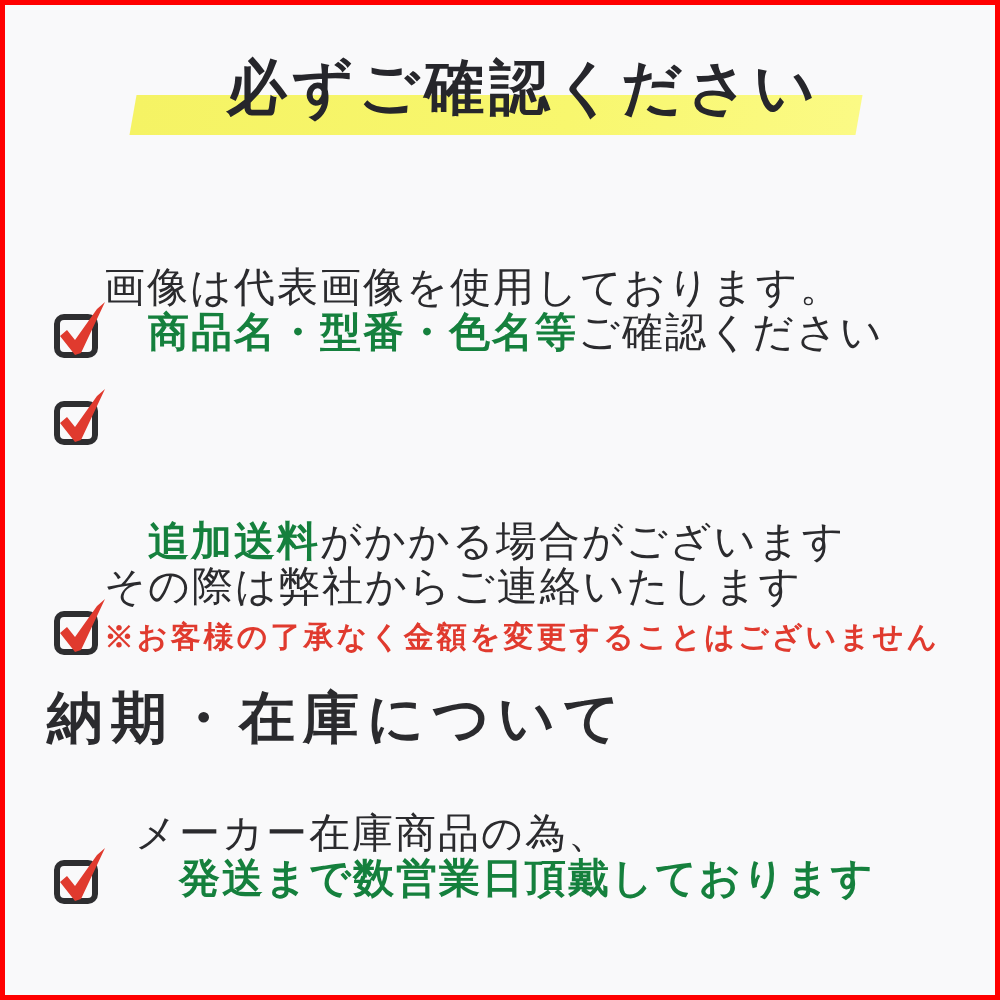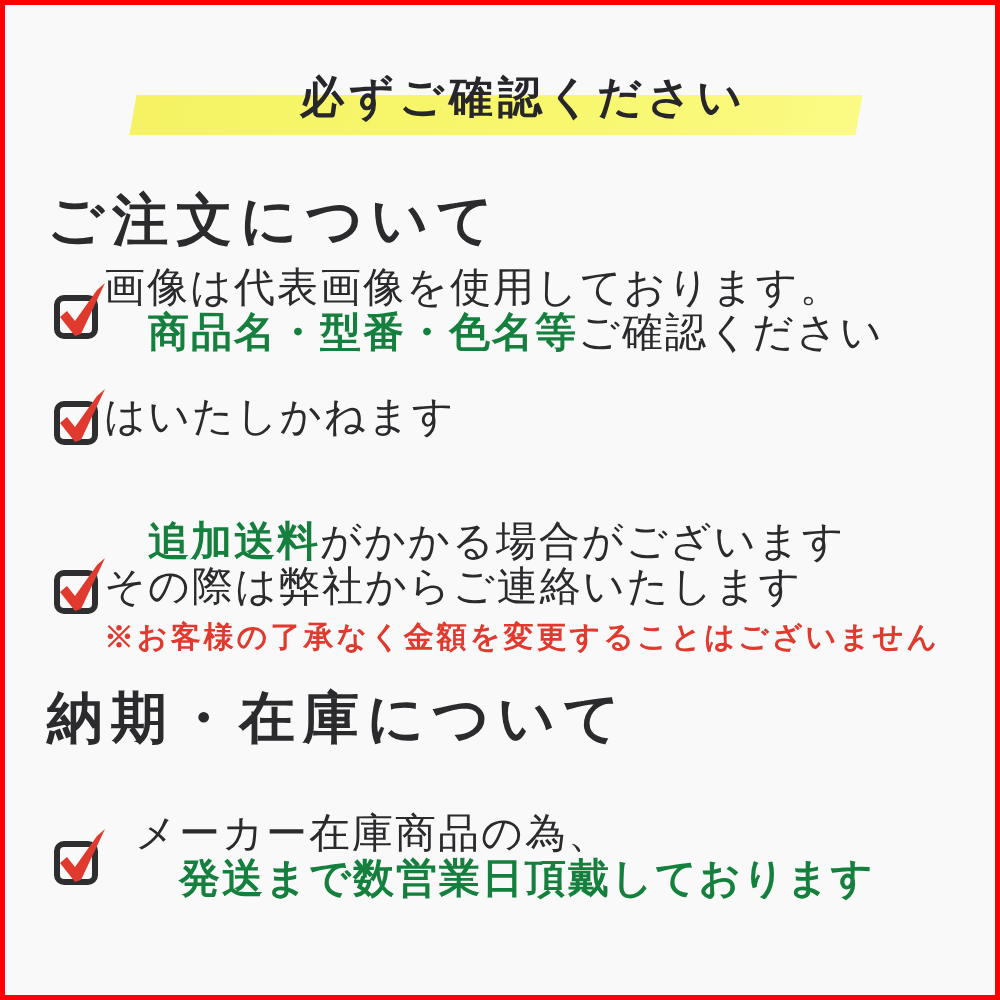--- a/index.html
+++ b/index.html
@@ -24,22 +24,22 @@
     position: absolute;
     left: 128px; top: 56px;
     width: 726px; height: 40px;
     background: linear-gradient(90deg, #f5f364 0%, #f8f76e 60%, #fbfa85 100%);
     transform: skewX(-10deg);
     z-index: 0;
   }
   .title-text {
     position: relative;
     z-index: 1;
-    margin: 10px;
-    font-size: 44px;
+    margin: 0;
+    font-size: 60px;
     line-height: 96px;
     font-weight: 700;
     letter-spacing: 5px;
     color: #26262b;
     padding-left: 47px;
   }
   
   .section-heading {
     position: absolute;
     left: 42px;
@@ -50,21 +50,21 @@
     letter-spacing: 8px;
     color: #2b2b2e;
   }
   #heading-orders { top: 182px; }
   #heading-stock  { top: 680px; }
   
   .item {
     position: absolute;
     left: 48px;
     display: flex;
-    align-items: center;
+    align-items: flex-end;
   }
   #item-1 { top: 260px; }
   #item-2 { top: 386px; }
   #item-3 { top: 514px; }
   #item-4 { top: 806px; gap: 31px; }
   #item-5 { top: 884px; }
   .checkbox {
     width: 46px; height: 46px;
     margin-top: 5px;
     flex: none;
@@ -96,21 +96,20 @@
 </head>
 <body>
 
 <div class="page">
 
   <div class="title-wrap">
     <span class="title-highlight"></span>
     <h1 class="title-text">必ずご確認ください</h1>
   </div>
 
-  <h2 class="section-heading" id="heading-orders">ご注文について</h2>
 
   <div class="item" id="item-1">
     <span class="checkbox">
       <svg width="46" height="46" viewBox="0 0 46 46">
         <rect x="4" y="8" width="38" height="38" rx="7" fill="none" stroke="#2e2e30" stroke-width="6"></rect>
         <path d="M7,27 L14,21 L22,31 L44,0 L52,-7 L28,44 L22,46 Z" fill="#e03a2e"></path>
       </svg>
     </span>
     <div class="item-text">
       <div class="line-1"><span>画像は代表画像を使用しております。</span></div>
@@ -119,21 +118,20 @@
   </div>
 
   <div class="item" id="item-2">
     <span class="checkbox">
       <svg width="46" height="46" viewBox="0 0 46 46">
         <rect x="4" y="8" width="38" height="38" rx="7" fill="none" stroke="#2e2e30" stroke-width="6"></rect>
         <path d="M7,27 L14,21 L22,31 L44,0 L52,-7 L28,44 L22,46 Z" fill="#e03a2e"></path>
       </svg>
     </span>
     <div class="item-text">
-      <div class="line-2"><span>はいたしかねます</span></div>
     </div>
   </div>
 
   <div class="item" id="item-3">
     <span class="checkbox">
       <svg width="46" height="46" viewBox="0 0 46 46">
         <rect x="4" y="8" width="38" height="38" rx="7" fill="none" stroke="#2e2e30" stroke-width="6"></rect>
         <path d="M7,27 L14,21 L22,31 L44,0 L52,-7 L28,44 L22,46 Z" fill="#e03a2e"></path>
       </svg>
     </span>

